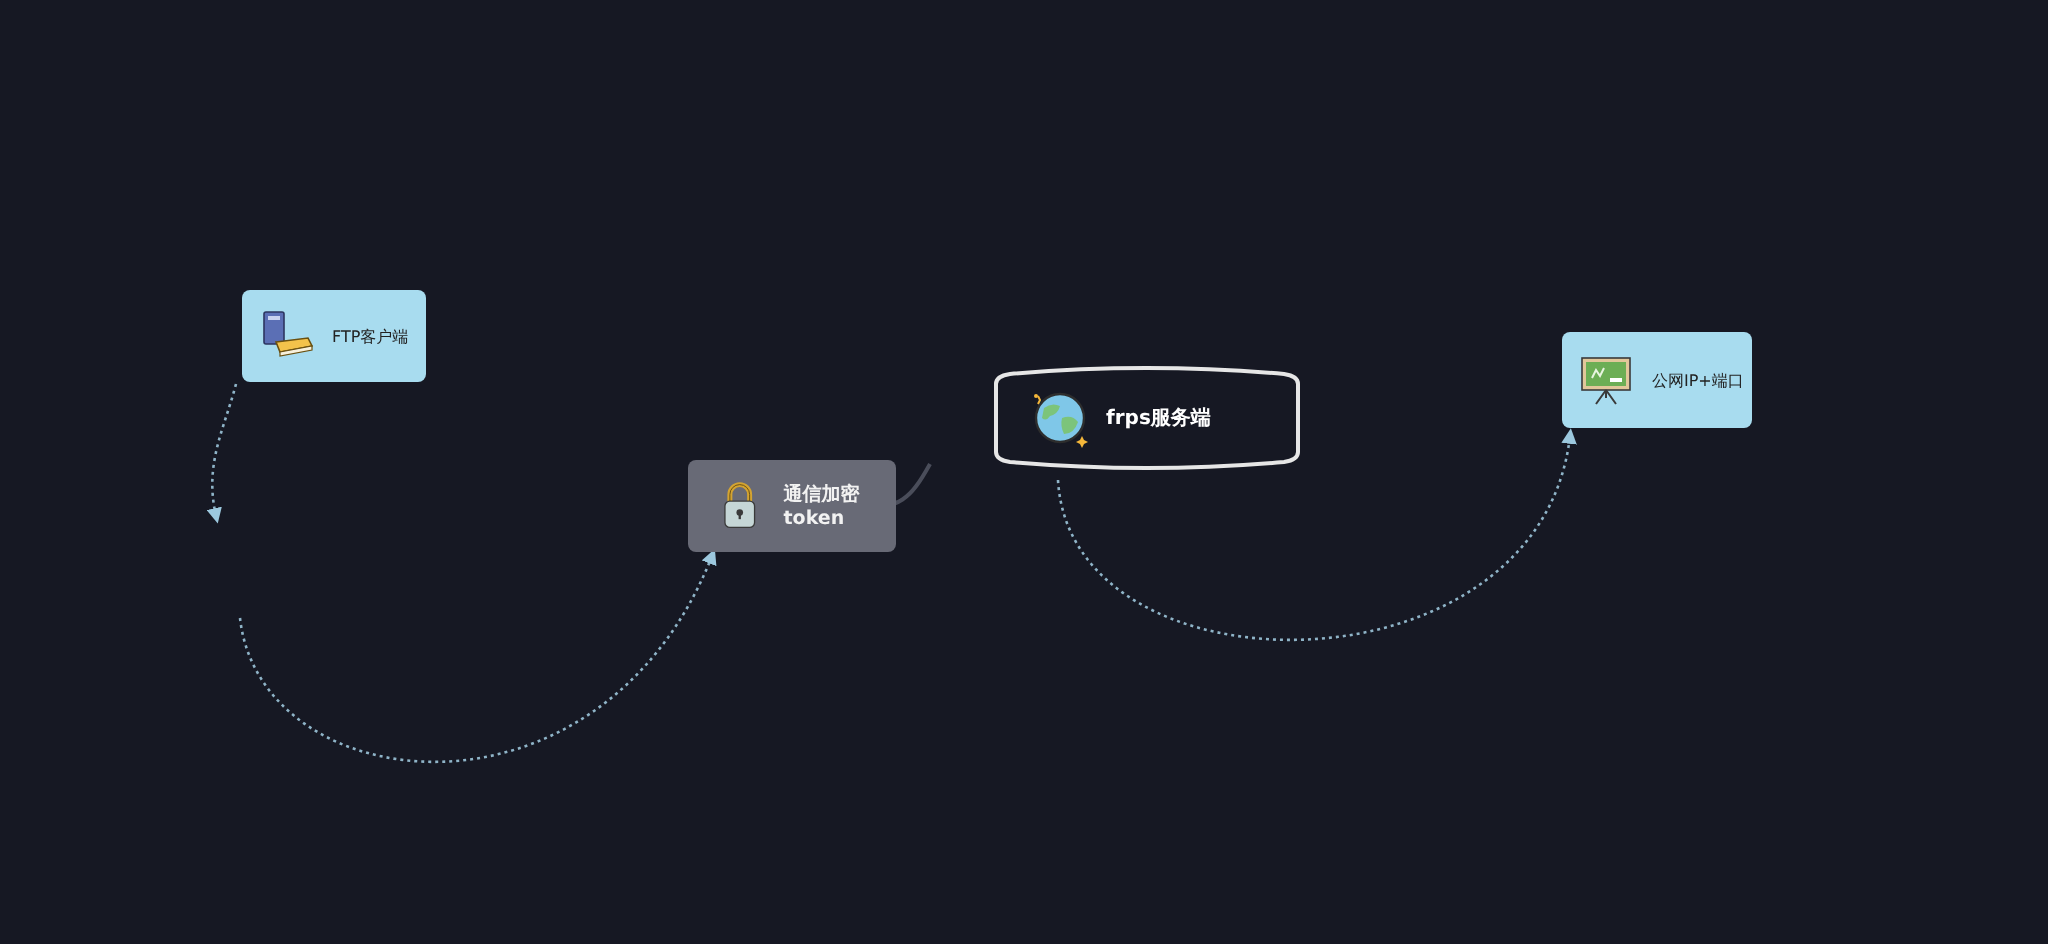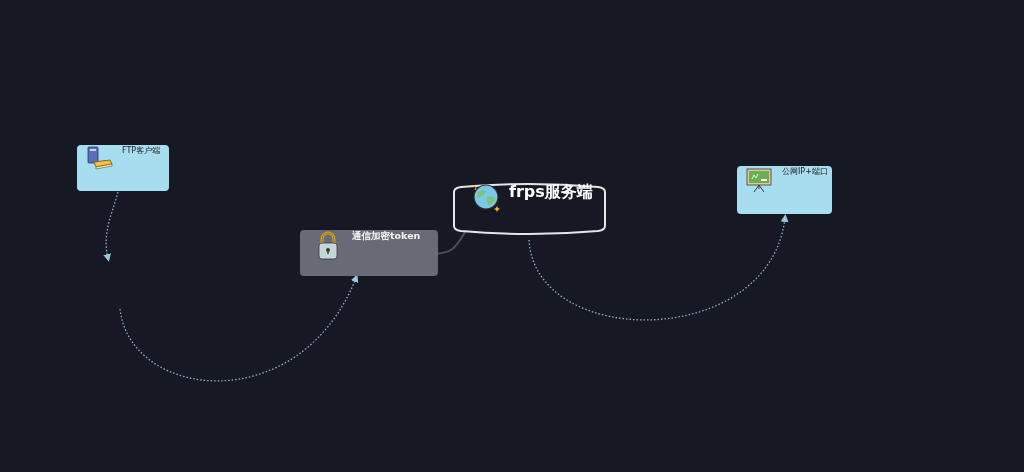--- a/index.html
+++ b/index.html
@@ -20,21 +20,23 @@
     svg.links {
       position: absolute;
       left: 0; top: 0;
       width: 1024px; height: 472px;
       pointer-events: none;
     }
     .node {
       position: absolute;
       box-sizing: border-box;
       display: flex;
+      align-items: center;
       cursor: pointer;
+      margin-left: 44px;
     }
     .node.leaf {
       background: #a8dcef;
       border-radius: 4px;
       color: #222;
       font-size: 8px;
     }
     .node.leaf .icon {
       width: 30px;
       height: 28px;
@@ -53,21 +55,21 @@
       font-weight: bold;
     }
     .node.mid .icon {
       width: 24px;
       height: 32px;
       margin-left: 16px;
       margin-right: 12px;
     }
     .node.root {
       color: #ffffff;
-      font-size: 16px;
+      font-size: 10px;
       font-weight: bold;
     }
     .node.root svg.frame {
       position: absolute;
       left: 0; top: 0;
     }
     .node.root .icon {
       position: relative;
       width: 30px;
       height: 30px;
@@ -104,21 +106,21 @@
     <svg class="icon" viewBox="0 0 30 28">
       <rect x="4" y="2" width="10" height="16" rx="1" fill="#5b6fb5" stroke="#2c3560" stroke-width="0.8"></rect>
       <rect x="6" y="4" width="6" height="2" fill="#c9d3f0"></rect>
       <path d="M10,17 L26,15 L28,19 L12,22 Z" fill="#f3c24b" stroke="#6a5010" stroke-width="0.8"></path>
       <path d="M12,22 L28,19 L28,21 L12,24 Z" fill="#f7f0dc" stroke="#6a5010" stroke-width="0.6"></path>
     </svg>
     <span class="label">FTP客户端</span>
   </div>
 
 
-  <div class="node mid" style="left:300px; top:230px; width:138px; height:46px;">
+  <div class="node mid" style="left:300px; top:230px; width:104px; height:46px;">
     <svg class="icon" viewBox="0 0 24 32">
       <path d="M6,14 L6,9 A6,6 0 0 1 18,9 L18,14" fill="none" stroke="#d4a431" stroke-width="3"></path>
       <path d="M6,14 L6,9 A6,6 0 0 1 18,9 L18,14" fill="none" stroke="#6b5012" stroke-width="0.6"></path>
       <rect x="3" y="13" width="18" height="16" rx="3" fill="#c5d6d6" stroke="#3a3a3a" stroke-width="0.8"></rect>
       <circle cx="12" cy="20" r="2" fill="#3a3a3a"></circle>
       <rect x="11.3" y="20" width="1.4" height="4" fill="#3a3a3a"></rect>
     </svg>
     <span class="label">通信加密token</span>
   </div>
 

